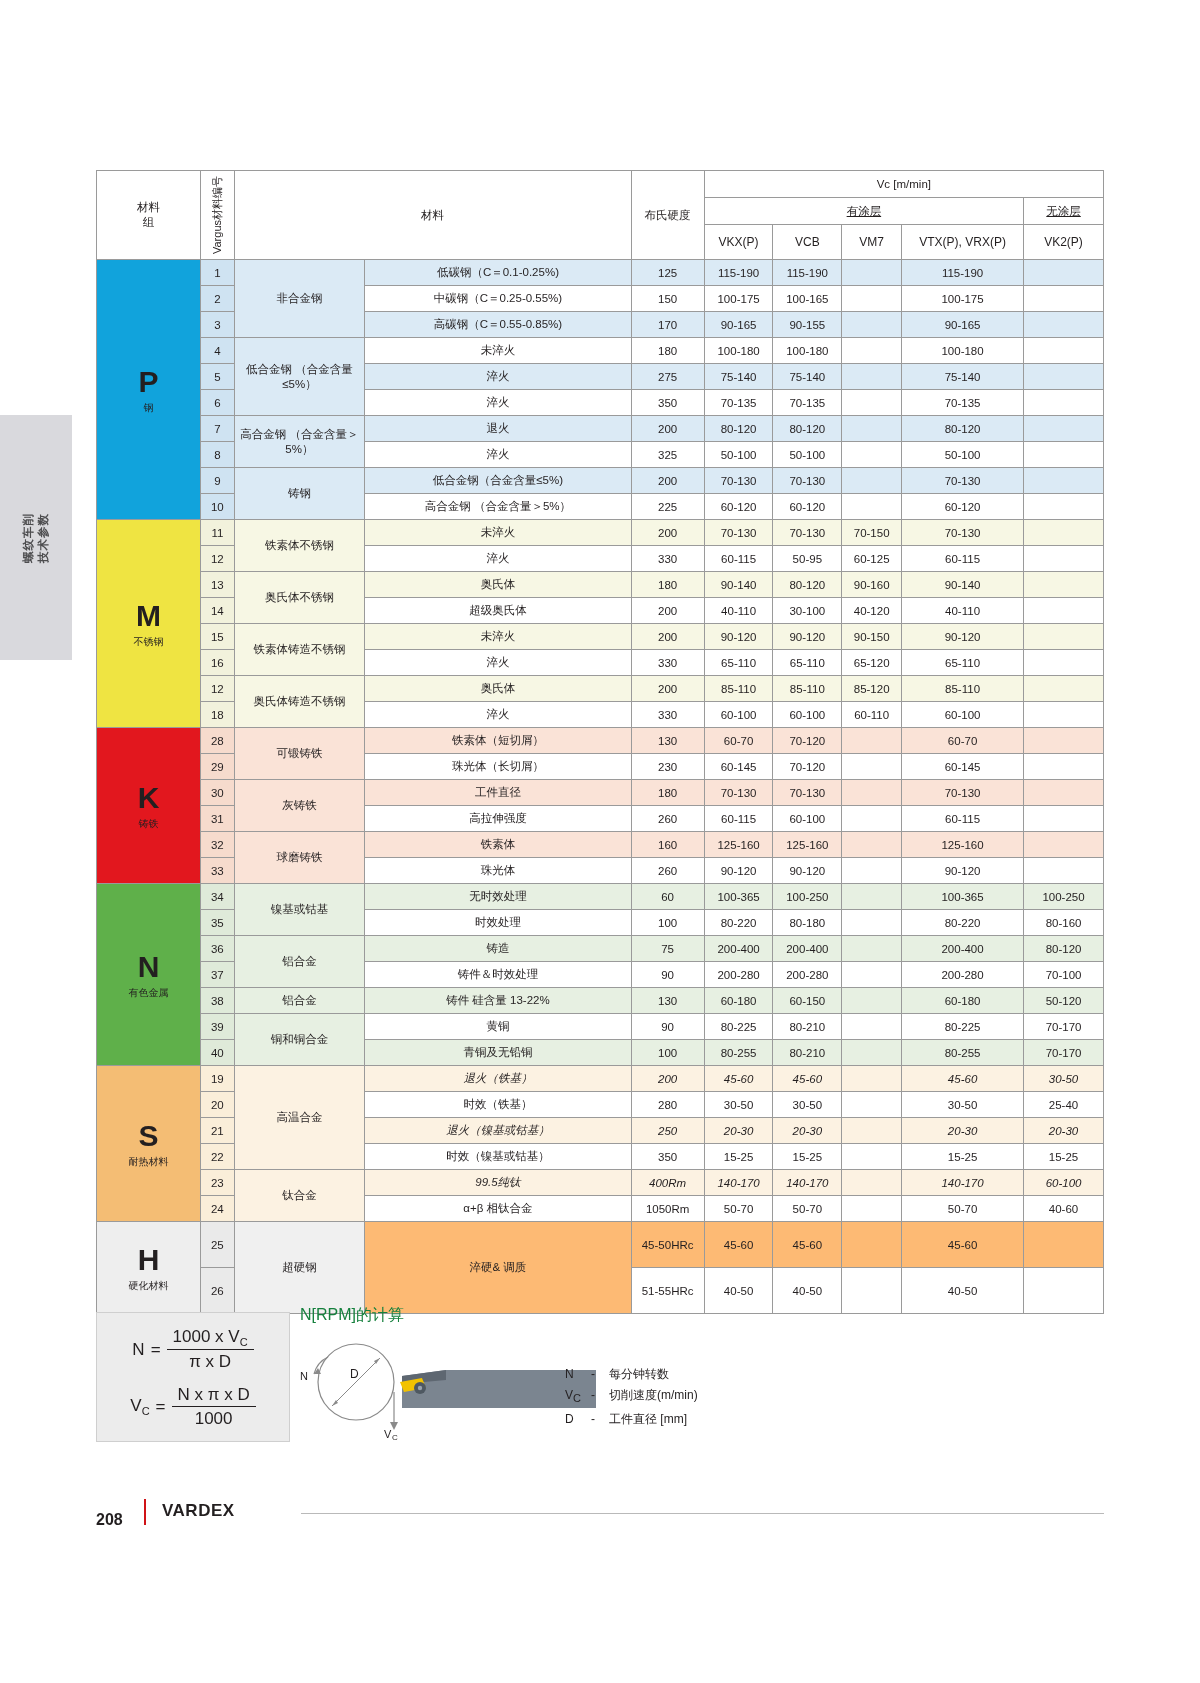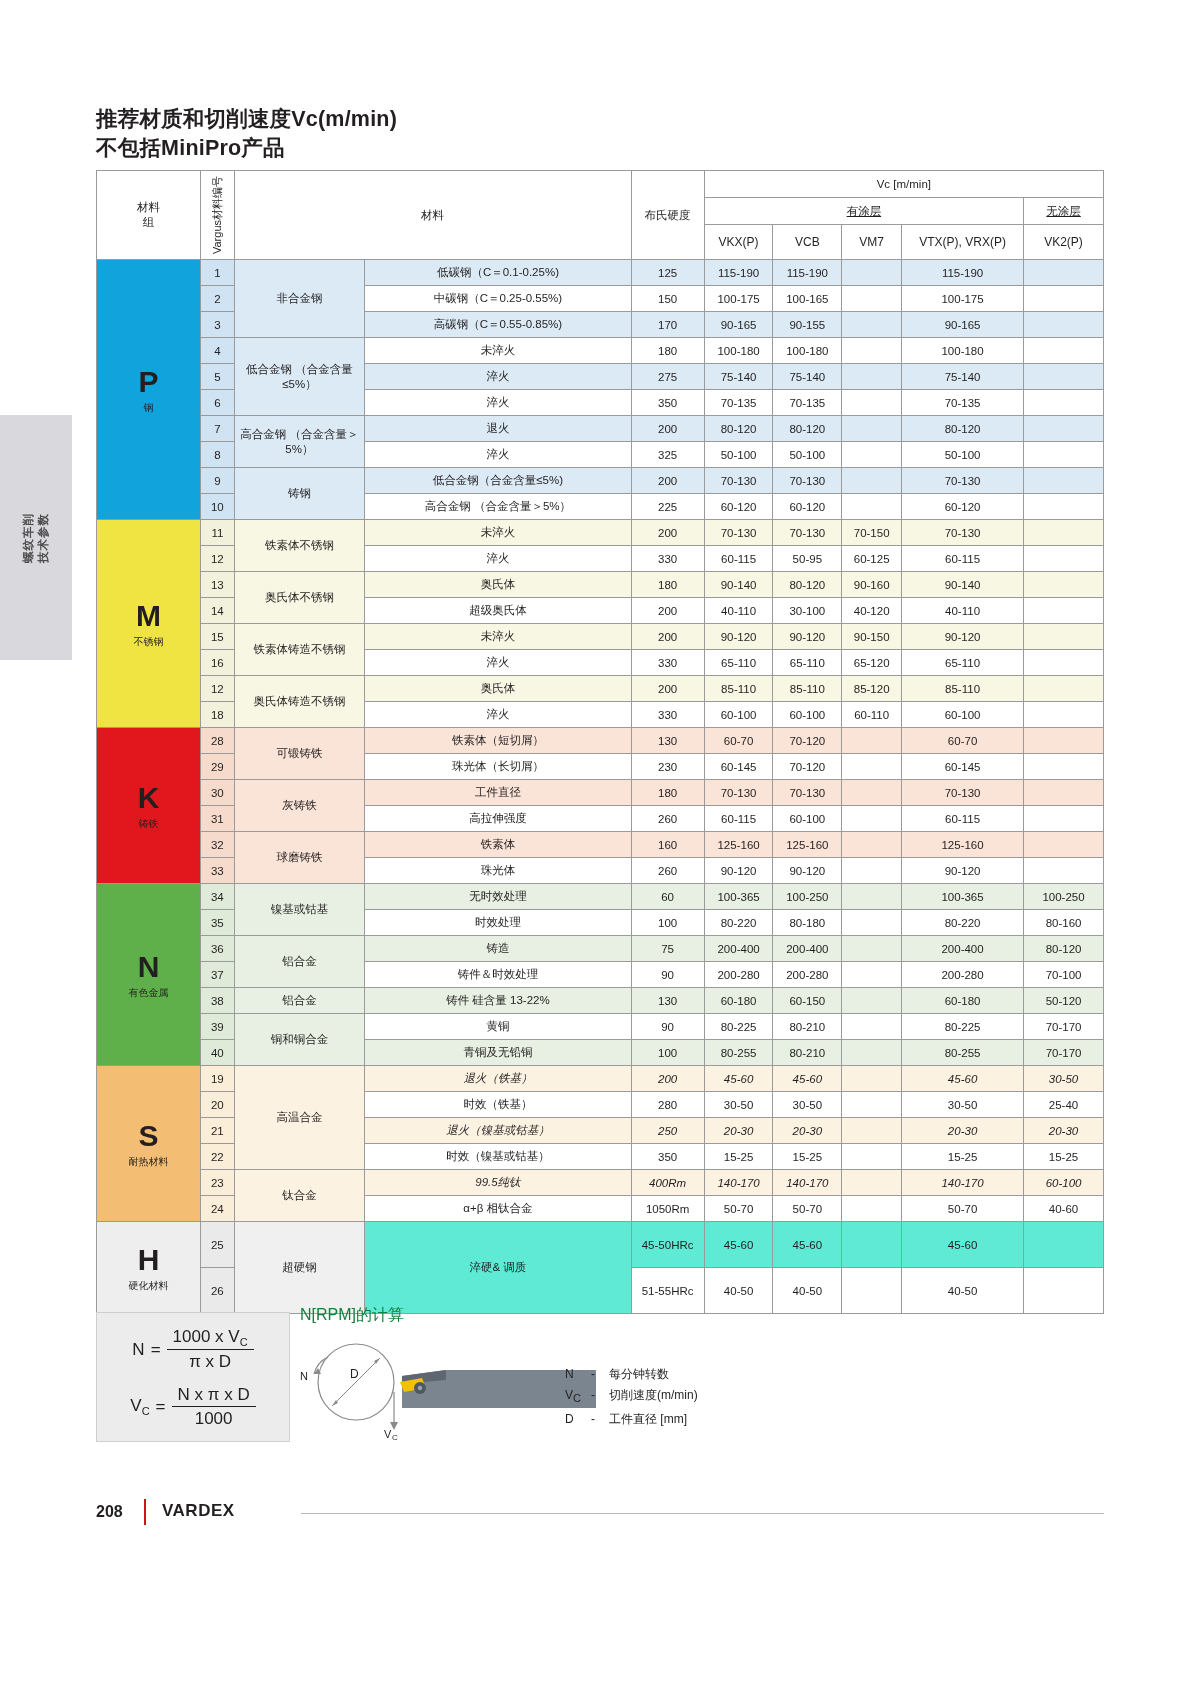--- a/index.html
+++ b/index.html
@@ -75,21 +75,21 @@
   .grp-in{display:flex;flex-direction:column;align-items:center;justify-content:center;}
   .grp-letter{font-size:30px;font-weight:bold;line-height:32px;color:#231f20;}
   .grp-sub{font-size:10px;line-height:13px;margin-top:3px;color:#231f20;}
 
   
   .p-a{background:#dbeaf5;} .p-b{background:#ffffff;}
   .m-a{background:#f7f7e4;} .m-b{background:#ffffff;}
   .k-a{background:#fae3d7;} .k-b{background:#ffffff;}
   .n-a{background:#e7f0e2;} .n-b{background:#ffffff;}
   .s-a{background:#fcf2e2;font-style:italic;} .s-b{background:#ffffff;}
-  .h-a{background:#5eead4;} .h-b{background:#ffffff;}
+  .h-a{background:#fdba74;} .h-b{background:#ffffff;}
 
   .num-p{background:#cfe3f2;}
   .num-m{background:#f2f2dc;}
   .num-k{background:#f6dbcd;}
   .num-n{background:#dfead9;}
   .num-s{background:#faeed9;}
   .num-h{background:#eaeaea;}
 
   .fam-p{background:#dbeaf5;}
   .fam-m{background:#f7f7e4;}
@@ -125,38 +125,34 @@
     position:absolute;left:300px;top:1305px;font-size:16px;color:#15803d;
   }
   .diagram{position:absolute;left:296px;top:1330px;width:300px;height:110px;}
   .legend{position:absolute;left:565px;top:1364px;font-size:12px;line-height:21px;color:#231f20;}
   .legend .lrow{display:flex;}
   .legend .k{width:26px;}
   .legend .d{width:18px;}
 
   
   .footer{position:absolute;left:96px;top:1499px;width:1008px;height:30px;}
-  .pg{position:absolute;left:0;top:4px;font-size:16px;font-weight:bold;color:#231f20;}
+  .pg{position:absolute;left:0;top:12px;font-size:16px;font-weight:bold;color:#231f20;}
   .pipe{position:absolute;left:48px;top:0;width:2px;height:26px;background:#d01317;}
   .brand{position:absolute;left:66px;top:2px;font-size:17px;font-weight:bold;letter-spacing:.5px;color:#231f20;}
   .rule{position:absolute;left:205px;top:14px;right:0;height:1px;background:#b9b9b9;}
 </style>
 </head>
 <body>
 
 <div class="page">
 
   <div class="side-tab">
     <span><b id="st1">螺纹车削</b><br><b id="st2">技术参数</b></span>
   </div>
 
-  <div class="heading">
-    <div>推荐材质和切削速度Vc(m/min)</div>
-    <div>不包括MiniPro产品</div>
-  </div>
 
   <div class="tbl-wrap">
     <table class="vc">
       <colgroup>
         <col class="c-group">
           <col class="c-num">
           <col class="c-family">
           <col class="c-mat">
         <col class="c-hb">
           <col class="c-vkx">

